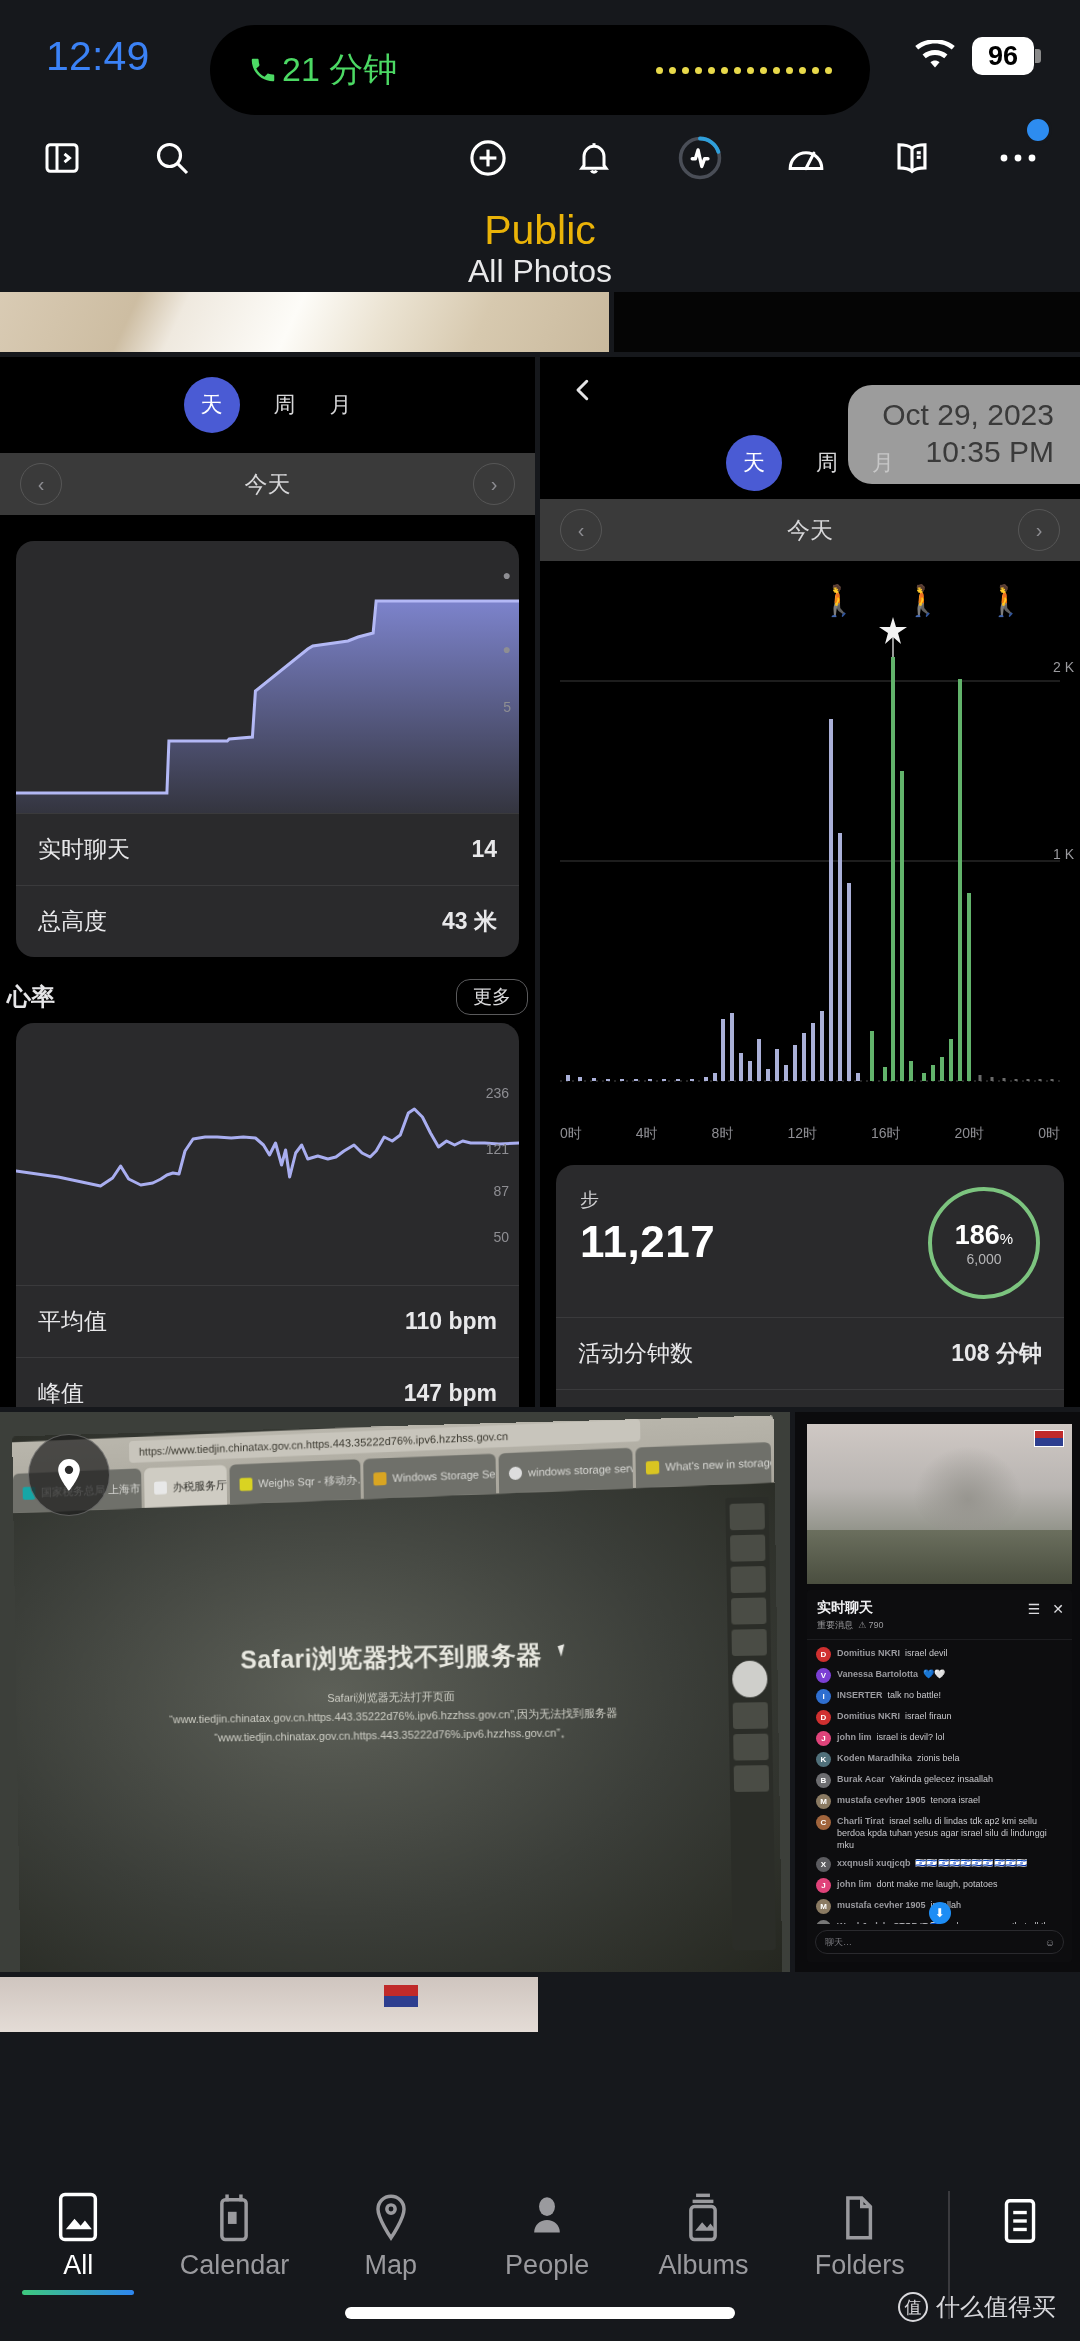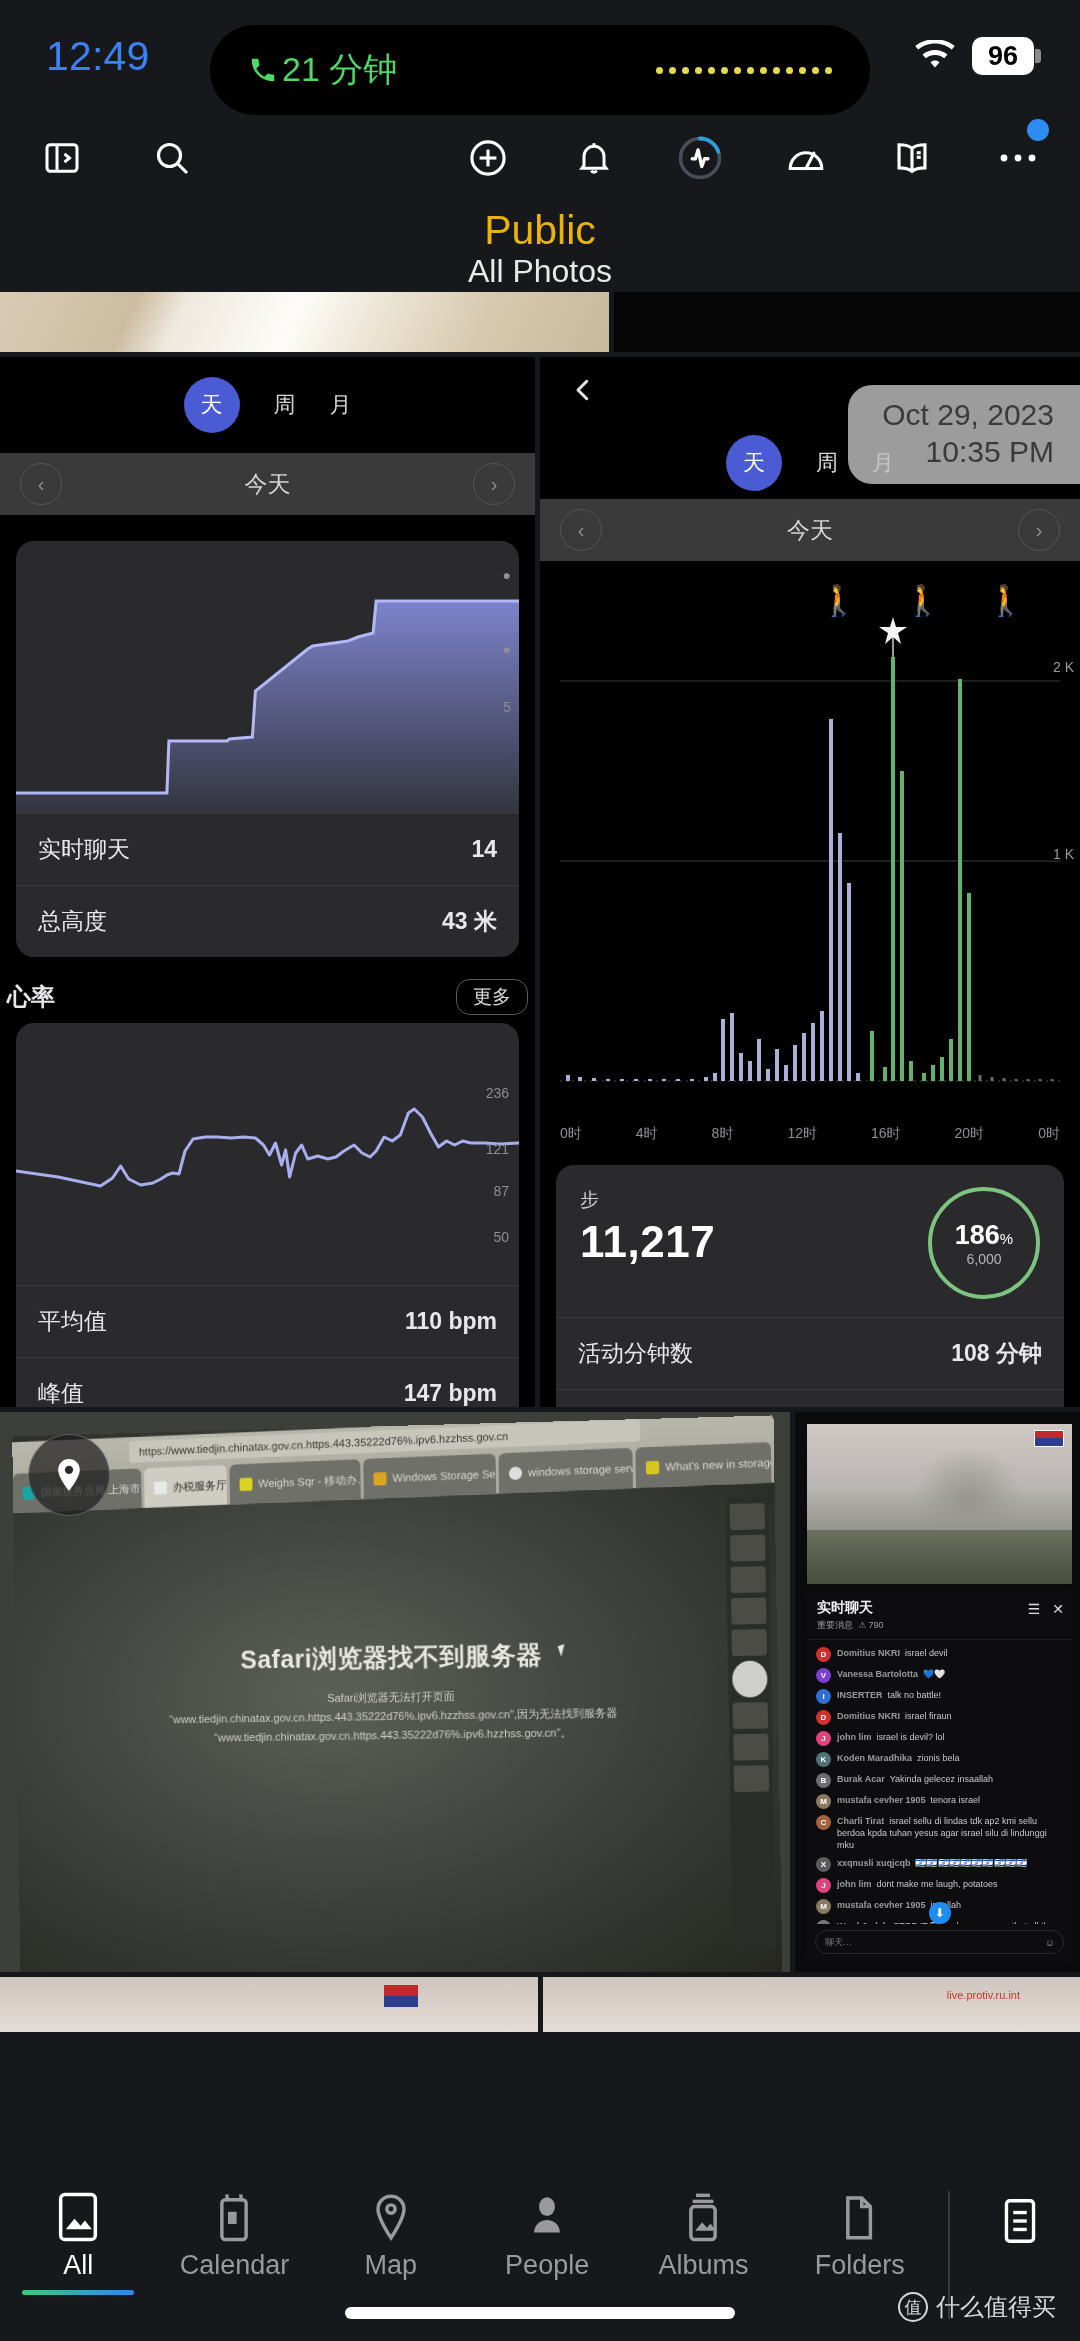--- a/index.html
+++ b/index.html
@@ -748,23 +748,20 @@
           </div>
         </div>
       </div>
     </div>
   </div>
 
   <div class="row bsliver">
     <div class="cell b1">
       <div style="position:absolute;right:120px;top:8px;width:34px;height:22px;background:linear-gradient(180deg,#c02a2a 0 50%,#2d3e8f 50% 100%)"></div>
     </div>
-    <div class="cell b2">
-      <div style="position:absolute;right:60px;top:12px;font-size:11px;color:#c0392b">live.protiv.ru.int</div>
-    </div>
   </div>
 </div>
 
 <div class="date-overlay">
   <div class="d1">Oct 29, 2023</div>
   <div class="d2">10:35 PM</div>
 </div>
 
 <div class="tabbar">
   <div class="tabs">

